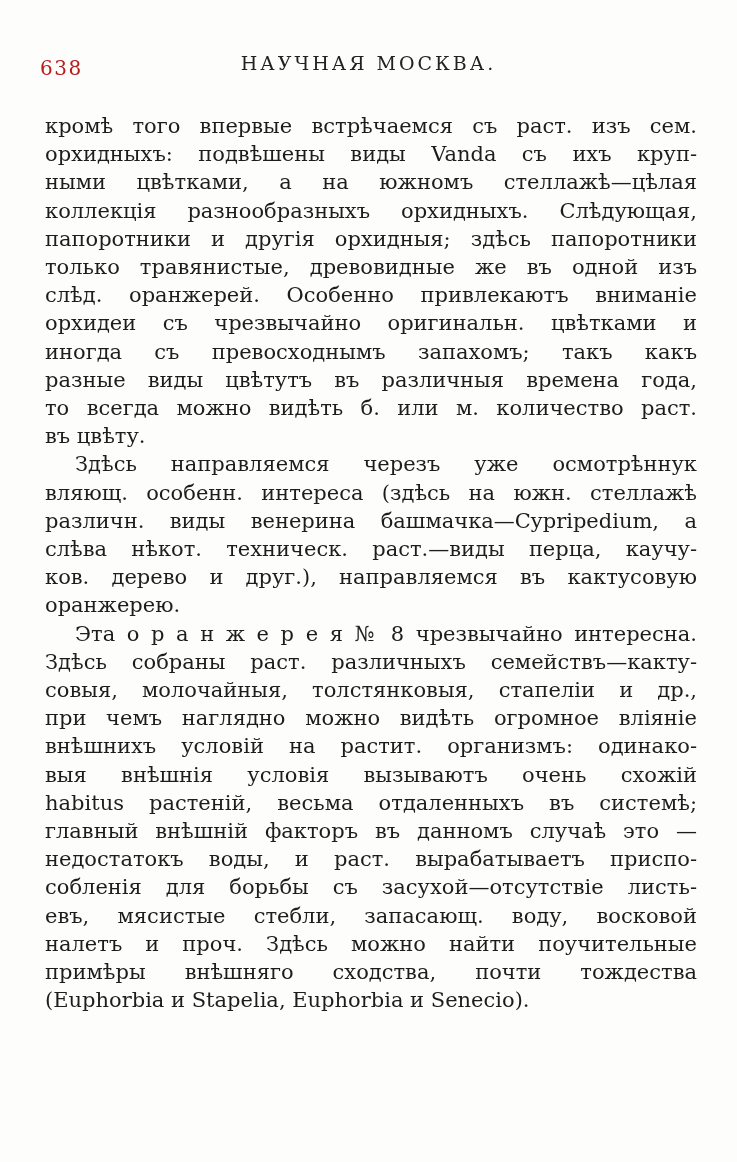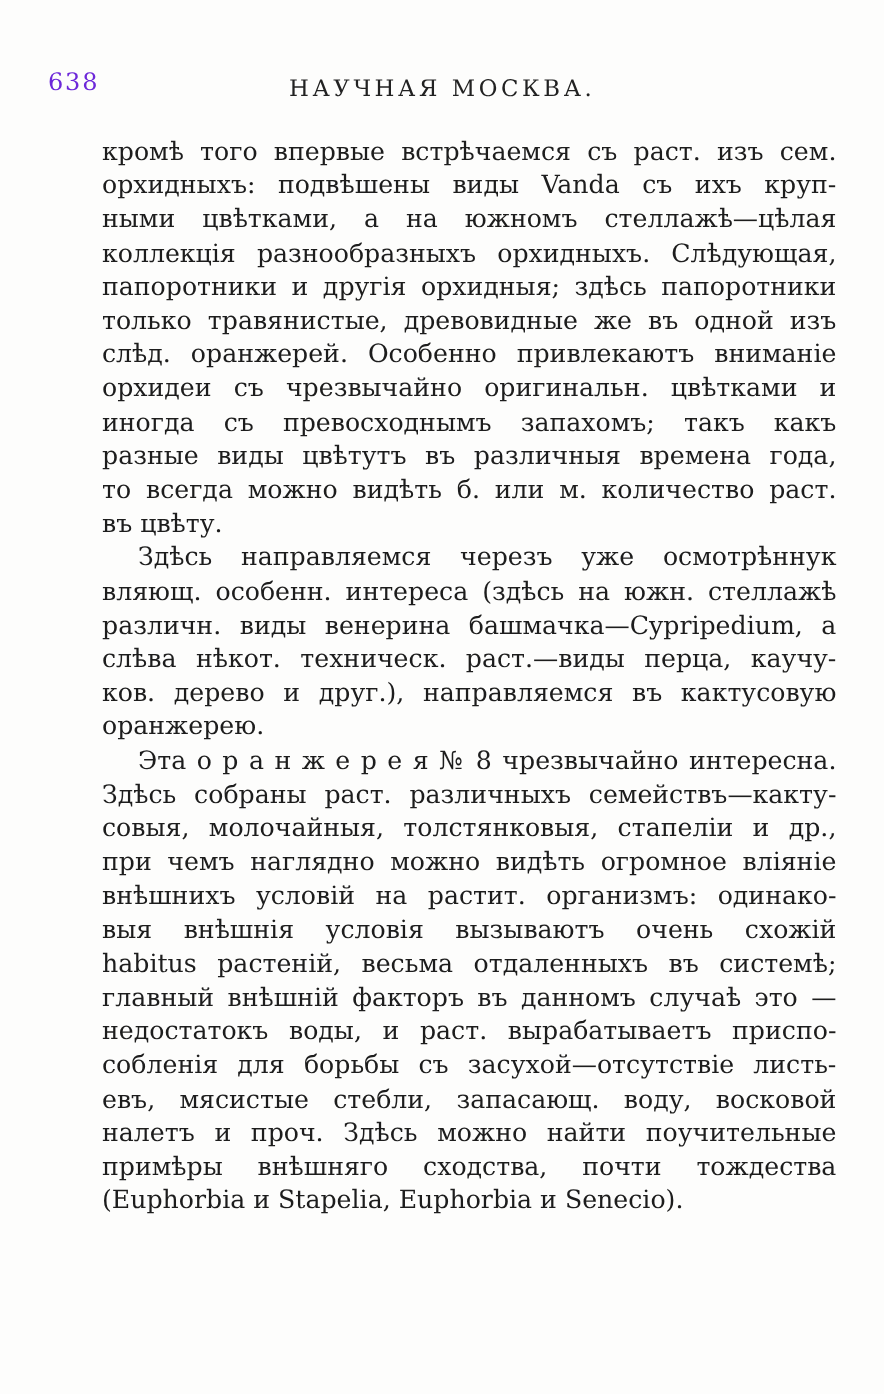--- a/index.html
+++ b/index.html
@@ -15,25 +15,25 @@
     font-family: "DejaVu Serif", serif;
     color: #1d1d1d;
     overflow: hidden;
   }
   .folio {
     position: absolute;
     left: 40px;
     top: 56px;
     font-size: 20px;
     letter-spacing: 1.5px;
-    color: #6d28d9;
+    color: #b91c1c;
   }
   .running-title {
     position: absolute;
-    top: 63px;
+    top: 52px;
     left: 0;
     right: 0;
     text-align: center;
     font-size: 19px;
     letter-spacing: 3px;
     color: #222222;
   }
   .body-text {
     position: absolute;
     left: 45px;
@@ -42,21 +42,20 @@
     font-size: 21px;
     line-height: 28.2px;
   }
   .paragraph {
     margin: 0;
   }
   .line {
     text-align: justify;
     text-align-last: justify;
     white-space: normal;
-    margin-left: 40px;
   }
   .line.para-end {
     text-align-last: left;
   }
   .line.indent {
     text-indent: 30px;
   }
 </style>
 </head>
 <body>

